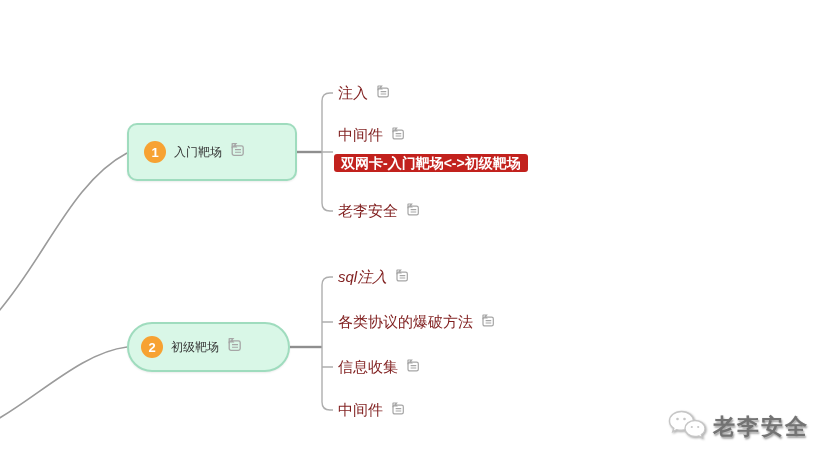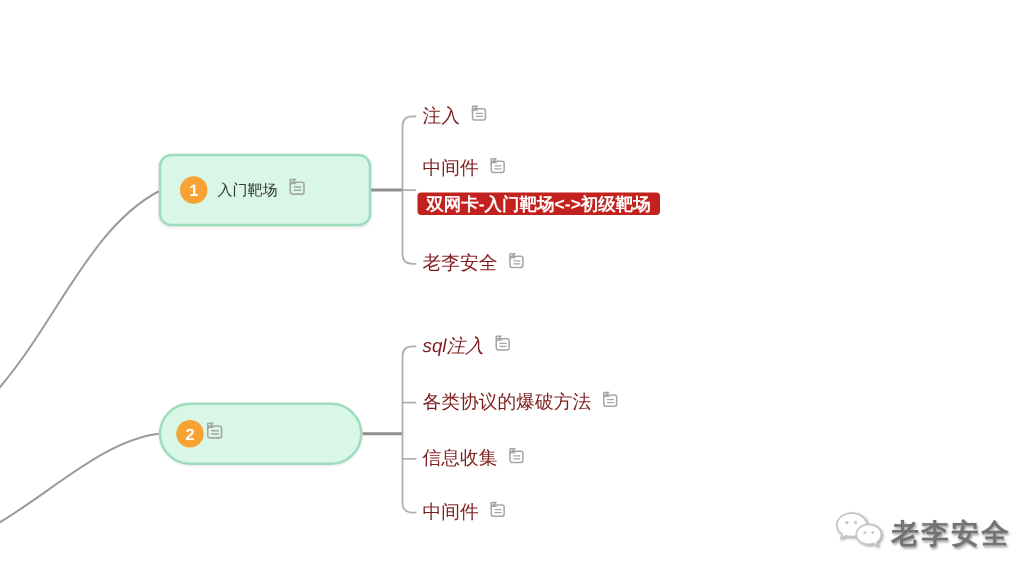--- a/index.html
+++ b/index.html
@@ -104,20 +104,21 @@
       <svg width="15" height="15" viewBox="0 0 16 16" fill="none" stroke="#a6a6a6" stroke-width="1.3">
         <rect x="3.2" y="3.8" width="11" height="9.5" rx="1.8"></rect>
         <path d="M3.2 1.2 v5 M3.2 1.6 h3.8 l-1.3 1.6 1.3 1.6 h-3.8"></path>
         <path d="M6 7.6 h6 M6 10.2 h6" stroke-width="1.1"></path>
       </svg>
     </span>
   </div>
 
   <div class="topic topic-2">
     <span class="badge">2</span>
+    <span class="topic-label">初级靶场</span>
     <span class="note-icon">
       <svg width="16" height="16" viewBox="0 0 16 16" fill="none" stroke="#a6a6a6" stroke-width="1.3">
         <rect x="3.2" y="3.8" width="11" height="9.5" rx="1.8"></rect>
         <path d="M3.2 1.2 v5 M3.2 1.6 h3.8 l-1.3 1.6 1.3 1.6 h-3.8"></path>
         <path d="M6 7.6 h6 M6 10.2 h6" stroke-width="1.1"></path>
       </svg>
     </span>
   </div>
 
   <div class="child" style="top:277px;font-style:italic;">

